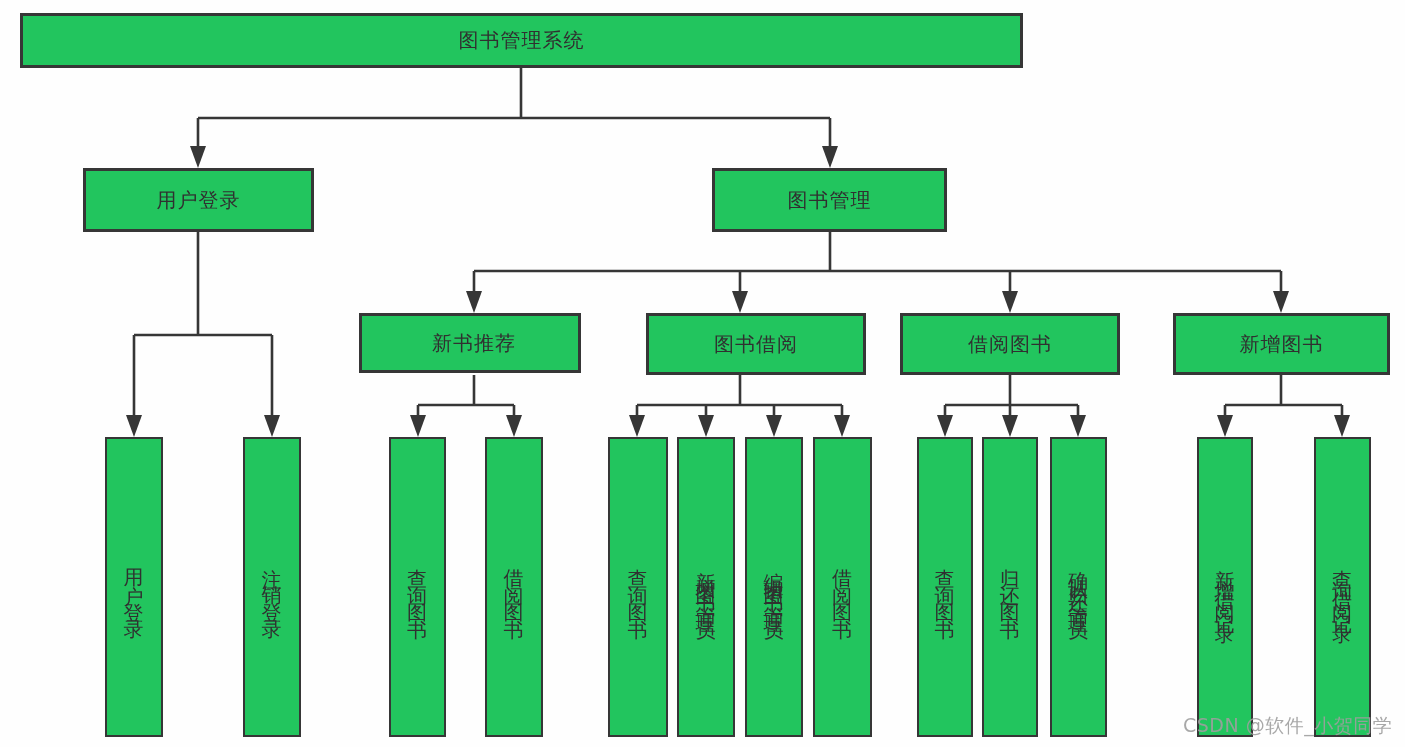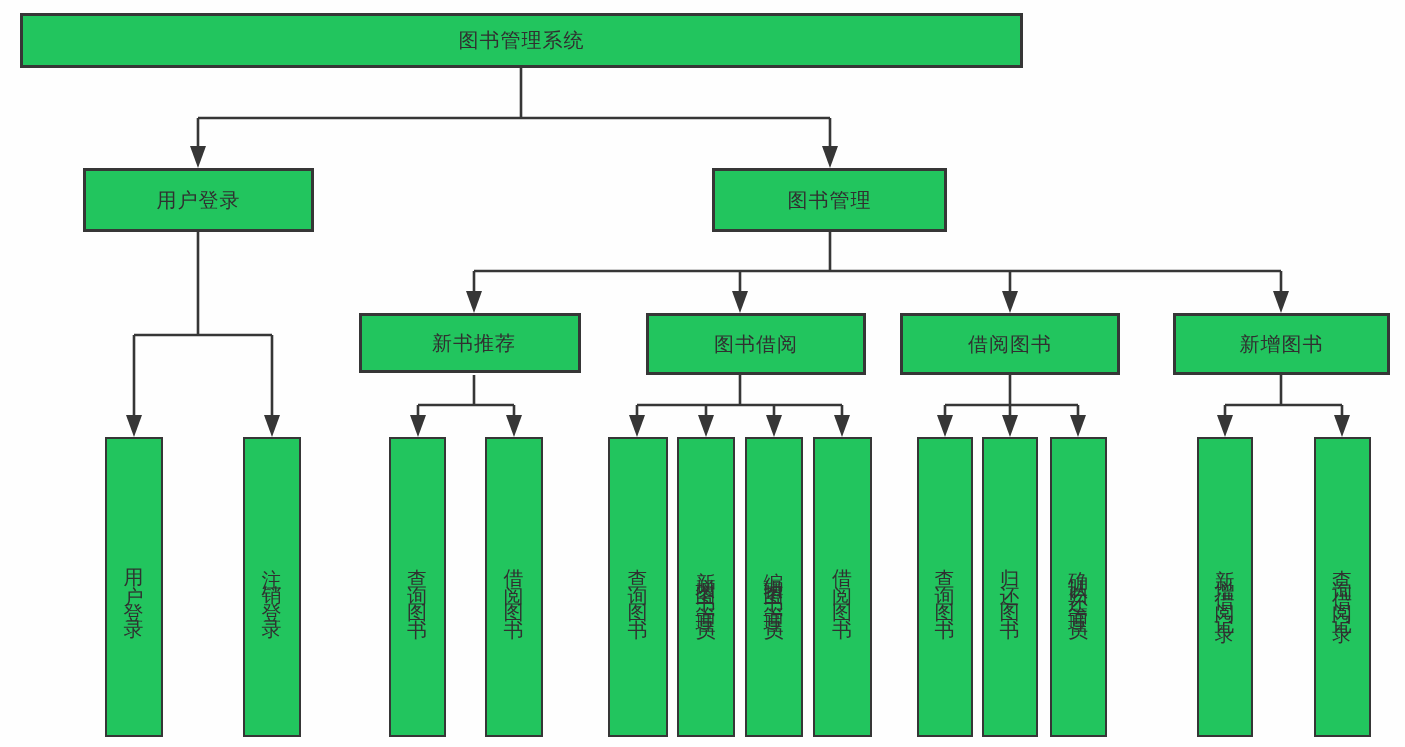--- a/index.html
+++ b/index.html
@@ -123,14 +123,15 @@
     <span class="vtext ls9">确认归还（管理员）</span>
   </div>
 
   <div class="node vbox" style="left:1197px;top:437px;width:56px;height:300px;">
     <span class="vtext ls6">新增借阅记录</span>
   </div>
   <div class="node vbox" style="left:1314px;top:437px;width:57px;height:300px;">
     <span class="vtext ls6">查询借阅记录</span>
   </div>
 
+  <div class="watermark">CSDN @软件_小贺同学</div>
 
 </div>
 
 </body></html>

